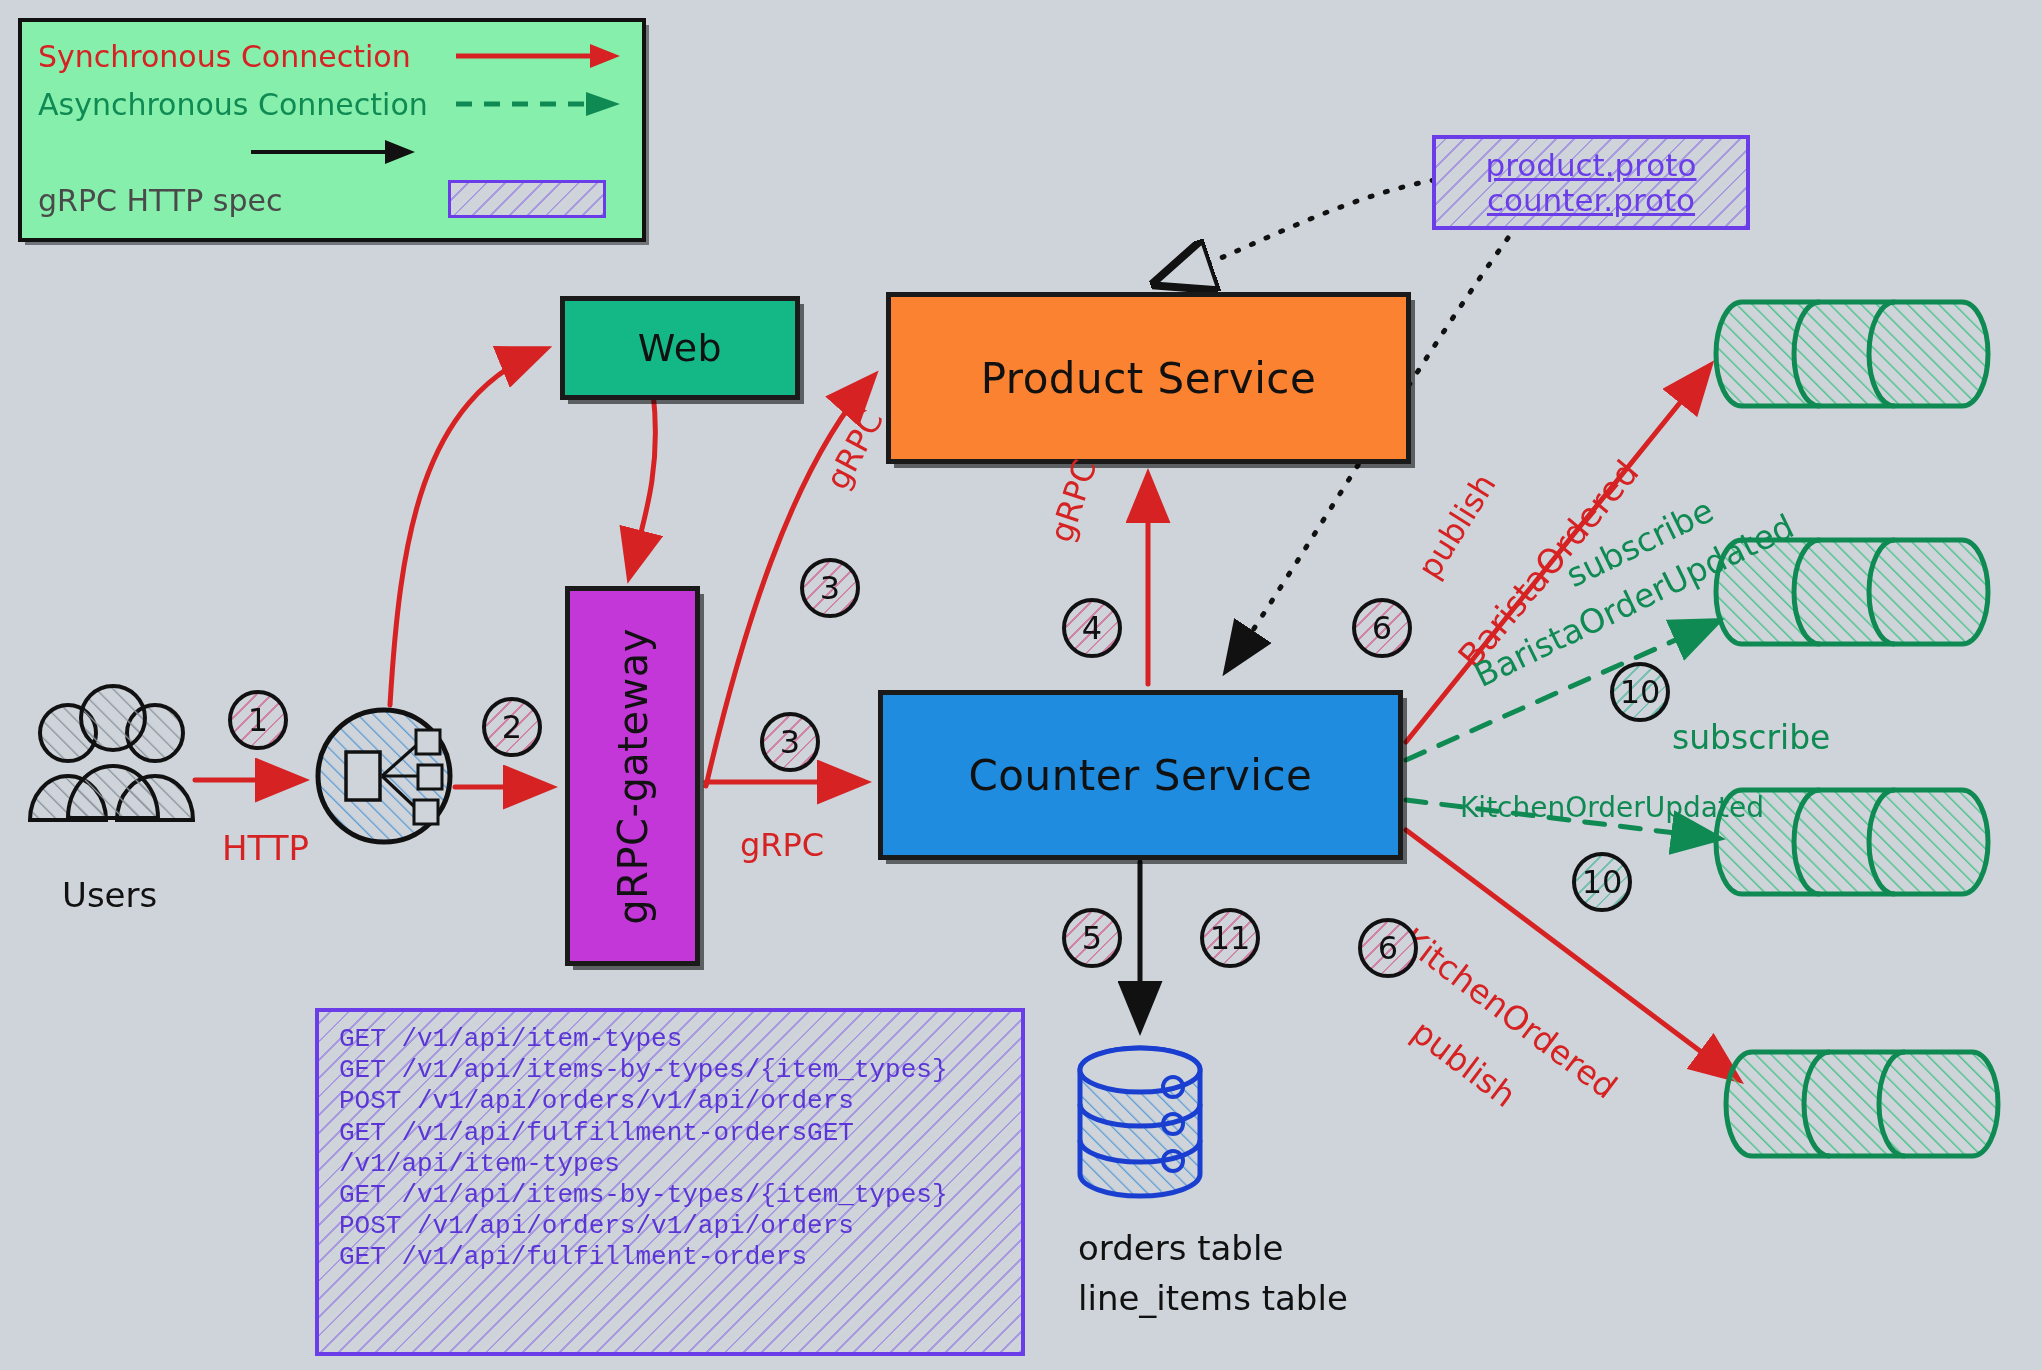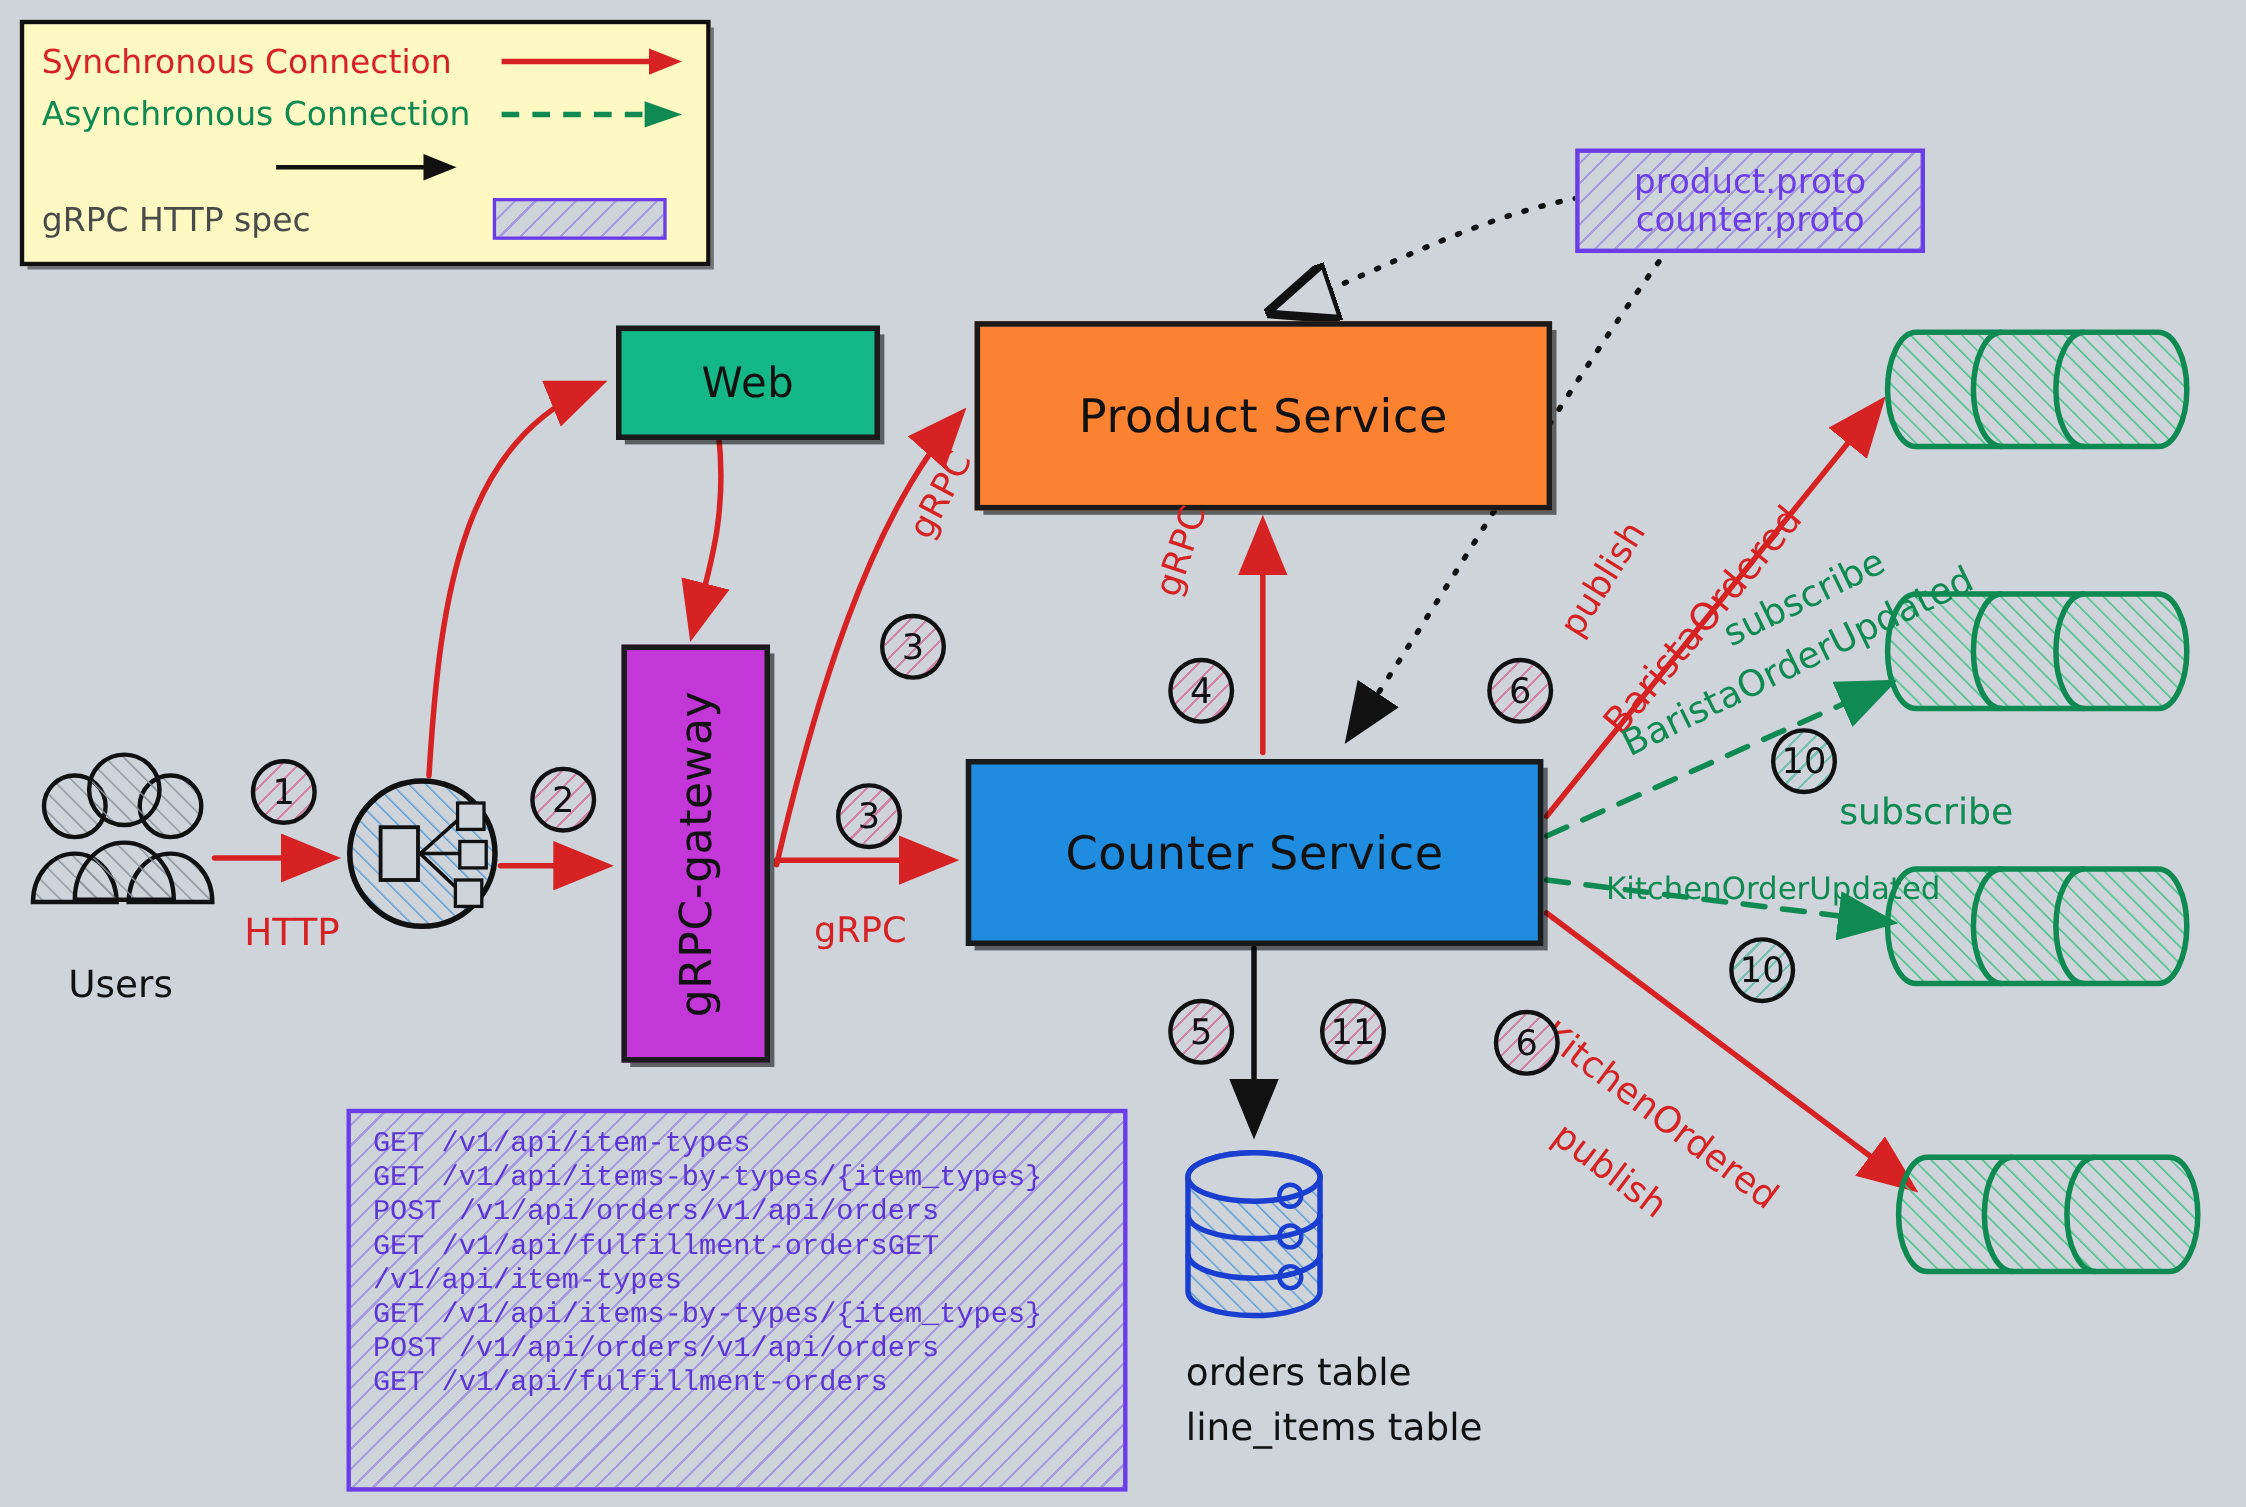--- a/index.html
+++ b/index.html
@@ -37,21 +37,21 @@
   #gateway{left:565px;top:586px;width:135px;height:380px;background:#c336d8;}
   #gateway .svc-label{
     font-size:40px;
     writing-mode:vertical-rl;transform:rotate(180deg);
     white-space:nowrap;
   }
 
   
   #legend{
     left:18px;top:18px;width:628px;height:224px;
-    background:#fef9c3;border:4px solid #111;
+    background:#86efac;border:4px solid #111;
     box-shadow:5px 5px 0 -2px rgba(0,0,0,.45);
     padding:10px 16px;box-sizing:border-box;
   }
   .legend-row{
     display:flex;align-items:center;height:48px;
   }
   .legend-text{flex:0 0 410px;font-size:30px;white-space:nowrap;}
   .lt-sync{color:#d62222;}
   .lt-async{color:#0f8a52;}
   .lt-db{color:#111;}
@@ -65,21 +65,21 @@
         rgba(106,61,232,.38) 0 2px,
         rgba(0,0,0,0) 2px 13px),
       #ced4da;
     border:4px solid #6a3de8;
   }
   #proto{
     left:1432px;top:135px;width:318px;height:95px;
     display:flex;flex-direction:column;align-items:center;justify-content:center;
   }
   .proto-line{
-    font-size:31px;color:#6a3de8;line-height:1.12;white-space:nowrap;
+    font-size:31px;color:#6a3de8;line-height:1.12;white-space:nowrap;text-decoration:underline;
   }
 
   #apispec{
     left:315px;top:1008px;width:710px;height:348px;
     padding:12px 18px 0 20px;box-sizing:border-box;
   }
   .api-line{
     font-size:26px;color:#5b35d6;line-height:1.20;white-space:nowrap;
     font-family:Liberation Mono, monospace;
   }

